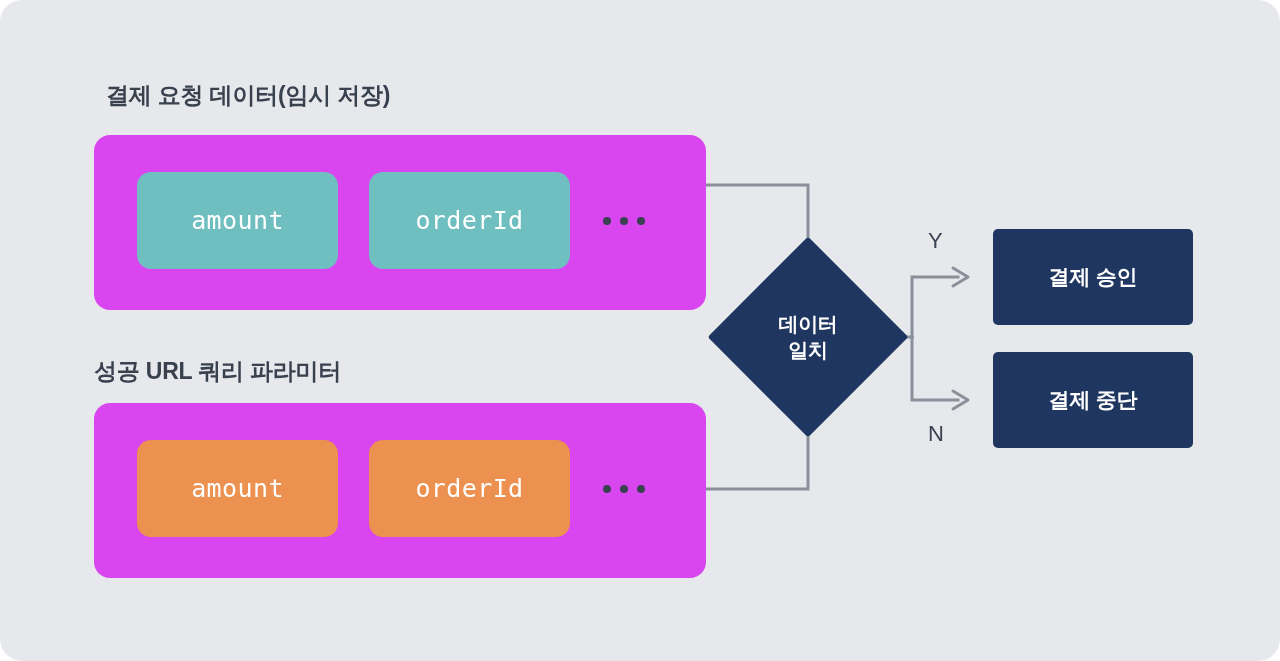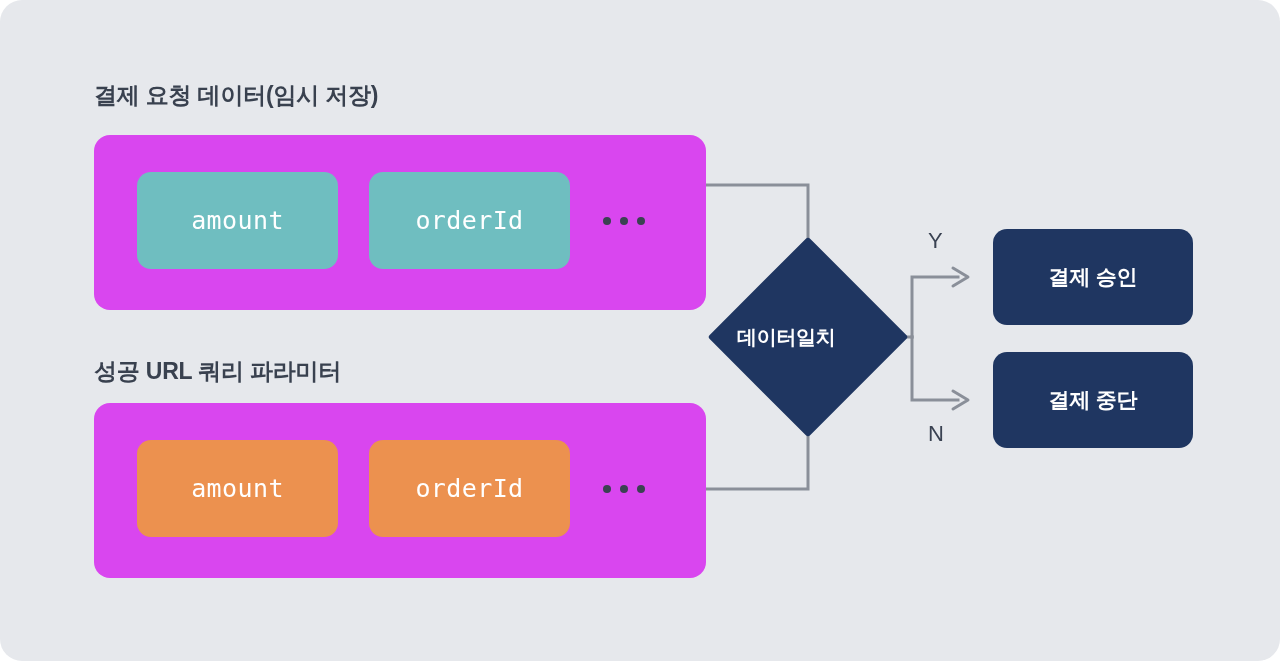--- a/index.html
+++ b/index.html
@@ -22,21 +22,21 @@
   
   .group-title {
     position: absolute;
     font-size: 23px;
     font-weight: 700;
     color: #39414f;
     letter-spacing: -0.2px;
     white-space: nowrap;
     line-height: 1;
   }
-  #title-request  { left: 94px; top: 84px; }
+  #title-request  { left: 106px; top: 84px; }
   #title-query    { left: 94px; top: 360px; }
 
   
   .panel {
     position: absolute;
     background: #d946ef;
     border-radius: 16px;
     left: 94px;
     width: 612px;
   }
@@ -103,23 +103,23 @@
     position: absolute;
     inset: 0;
     background: #1f3661;
     transform: rotate(45deg);
     border-radius: 3px;
   }
   #decision .label {
     position: absolute;
     inset: 0;
     display: flex;
-    flex-direction: row;
-    align-items: center;
-    justify-content: flex-start;
+    flex-direction: column;
+    align-items: center;
+    justify-content: center;
     color: #ffffff;
     font-size: 20px;
     font-weight: 700;
     line-height: 1.32;
     letter-spacing: -0.3px;
   }
 
   
   .branch-label {
     position: absolute;
@@ -131,21 +131,21 @@
   #label-yes { left: 928px; top: 230px; }
   #label-no  { left: 928px; top: 423px; }
 
   
   .outcome {
     position: absolute;
     left: 993px;
     width: 200px;
     height: 96px;
     background: #1f3661;
-    border-radius: 14px;
+    border-radius: 5px;
     display: flex;
     align-items: center;
     justify-content: center;
     color: #ffffff;
     font-size: 21px;
     font-weight: 700;
     letter-spacing: -0.2px;
   }
   #outcome-approve { top: 229px; }
   #outcome-abort   { top: 352px; }

